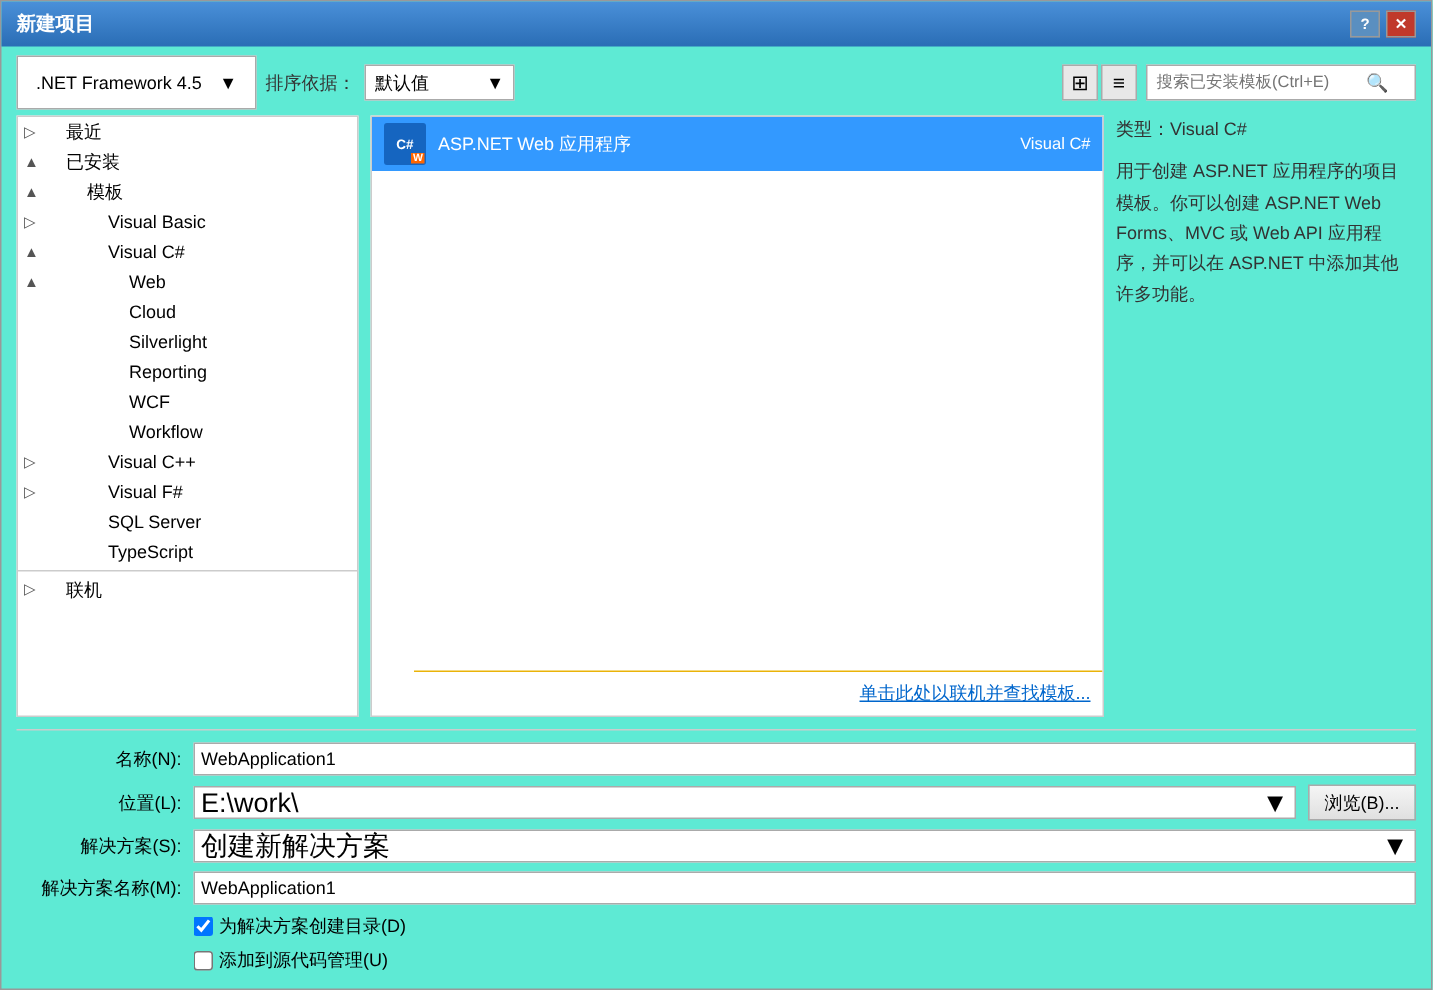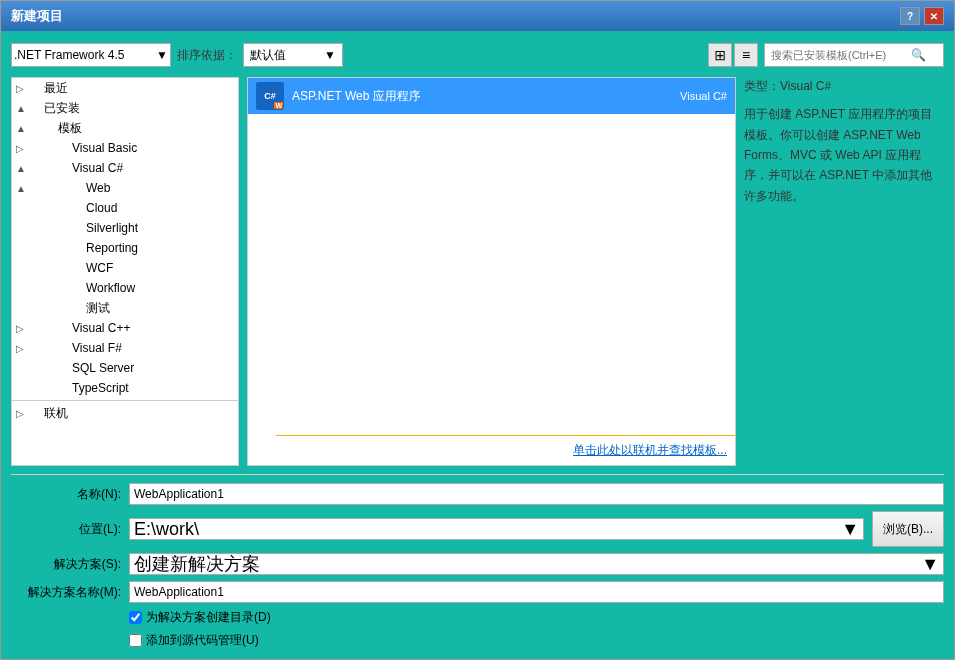--- a/index.html
+++ b/index.html
@@ -1,21 +1,21 @@
 <!DOCTYPE html>
 <html><head>
   <meta charset="utf-8">
   <style>
     * { box-sizing: border-box; margin: 0; padding: 0; }
     body { font-family: 'Microsoft YaHei', SimSun, sans-serif; font-size: 12px; background: #f0f0f0; }
 
     .dialog {
       width: 955px;
       height: 660px;
-      background: #14b8a6;
+      background: #5eead4;
       border: 1px solid #999;
       display: flex;
       flex-direction: column;
       box-shadow: 2px 2px 8px rgba(0,0,0,0.4);
     }
 
     .title-bar {
       background: linear-gradient(to bottom, #4a90d9, #2a6db5);
       color: white;
       padding: 6px 10px;
@@ -64,28 +64,28 @@
     .top-toolbar {
       display: flex;
       align-items: center;
       gap: 6px;
       height: 28px;
     }
 
     .framework-dropdown {
       background: white;
       border: 1px solid #aaa;
-      padding: 2px 2px;
+      padding: 2px 12px;
       font-size: 12px;
       width: 160px;
       cursor: pointer;
       display: flex;
       align-items: center;
       justify-content: space-between;
-      height: 24px;
+      height: 36px;
     }
 
     .sort-label {
       font-size: 12px;
       color: #333;
     }
 
     .sort-dropdown {
       background: white;
       border: 1px solid #aaa;
@@ -293,21 +293,21 @@
       font-size: 18px;
       background: white;
       display: flex;
       align-items: center;
       justify-content: space-between;
       cursor: pointer;
     }
 
     .browse-btn {
       padding: 2px 10px;
-      height: 36px;
+      height: 24px;
       background: linear-gradient(to bottom, #f5f5f5, #e0e0e0);
       border: 1px solid #aaa;
       font-size: 12px;
       cursor: pointer;
     }
 
     .checkboxes-row {
       display: flex;
       align-items: center;
       gap: 8px;
@@ -425,24 +425,20 @@
         <div class="tree-row">
           <span class="expand-icon"></span>
           <span class="tree-label indent4">WCF</span>
         </div>
 
         <div class="tree-row">
           <span class="expand-icon"></span>
           <span class="tree-label indent4">Workflow</span>
         </div>
 
-        <div class="tree-row">
-          <span class="expand-icon"></span>
-          <span class="tree-label indent4">测试</span>
-        </div>
 
         <div class="tree-row">
           <span class="expand-icon">▷</span>
           <span class="tree-label indent3">Visual C++</span>
         </div>
 
         <div class="tree-row">
           <span class="expand-icon">▷</span>
           <span class="tree-label indent3">Visual F#</span>
         </div>

